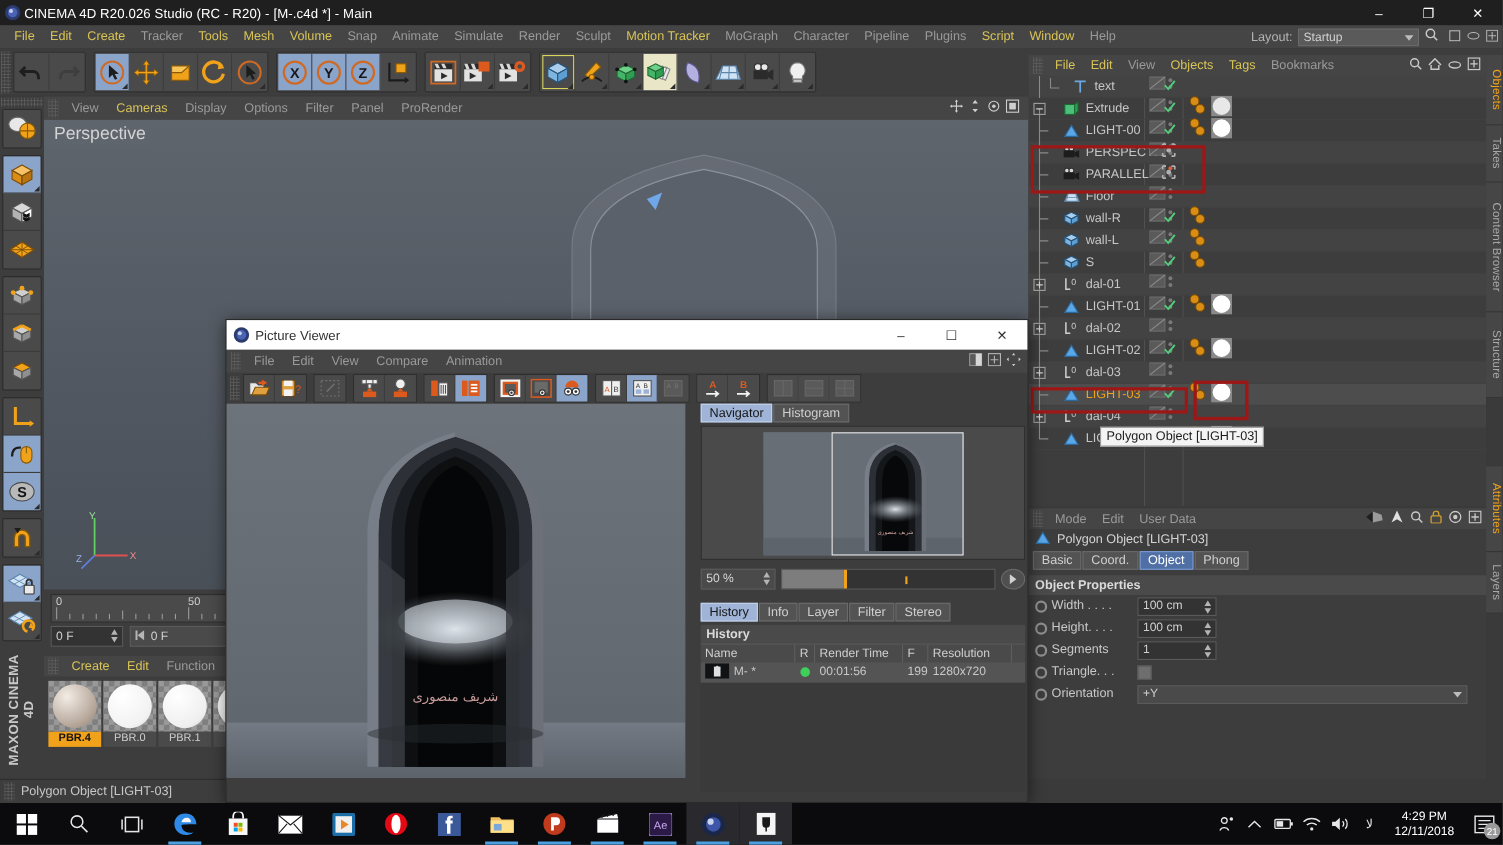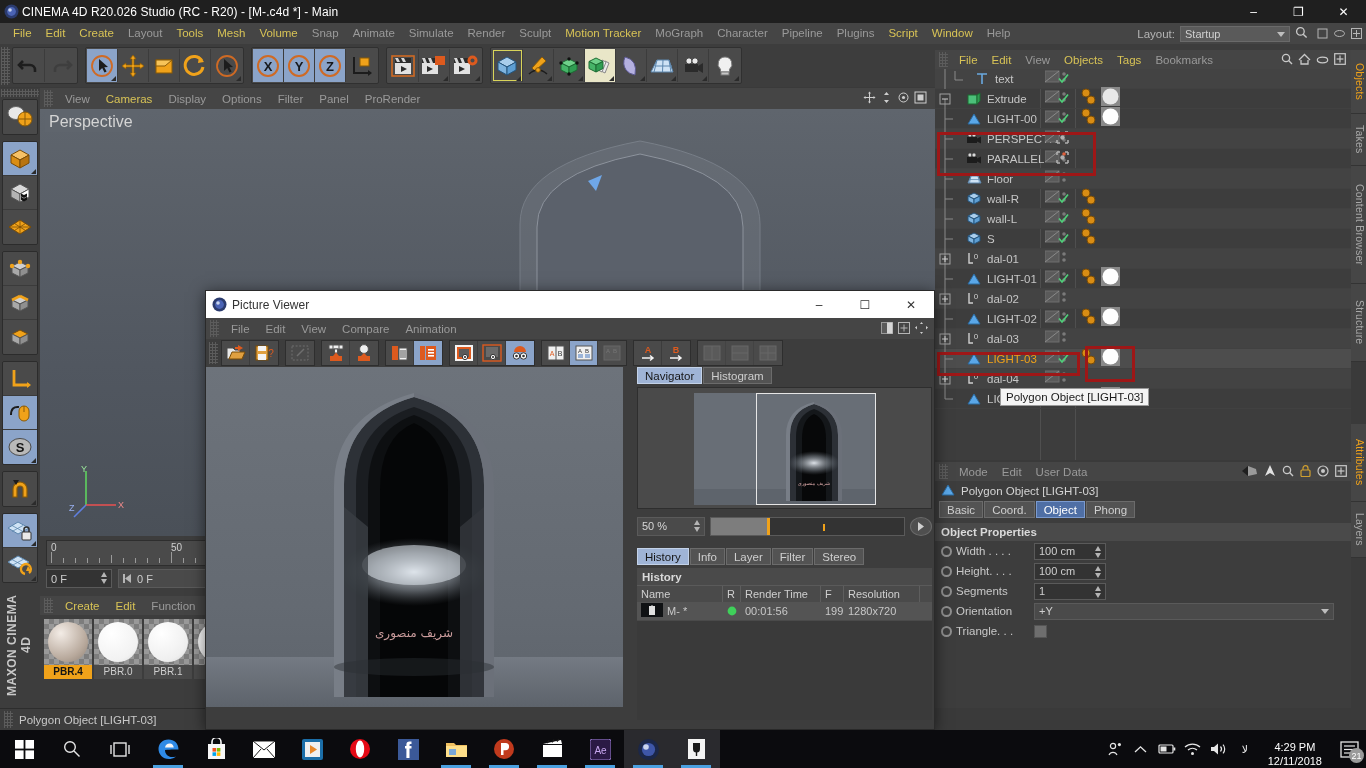--- a/index.html
+++ b/index.html
@@ -232,21 +232,21 @@
   #tooltip { position:absolute; left:1000px; top:388px; background:#f4f4f4; color:#1a1a1a;
     font-size:11.5px; padding:2px 5px; border:1px solid #9a9a9a; white-space:nowrap; }
 
   
   #taskbar { position:absolute; left:0; top:730px; width:1366px; height:38px; background:#0b0b0e; }
   #tbleft { position:absolute; left:0; top:0; height:38px; display:flex; align-items:center; }
   .tbitem { width:48px; height:38px; display:flex; align-items:center; justify-content:center;
     position:relative; }
   .tbitem.active { background:#2a2a2e; }
   .tbitem .underline { position:absolute; bottom:0; left:9px; width:30px; height:3px; background:#4aa0e0; }
-  #tbright { position:absolute; right:0; top:0; height:38px; display:flex; align-items:flex-end; gap:0; }
+  #tbright { position:absolute; right:0; top:0; height:38px; display:flex; align-items:center; gap:0; }
   .trayicon { width:26px; height:38px; display:flex; align-items:center; justify-content:center;
     color:#e6e6e6; font-size:12px; }
   #clock { color:#ffffff; font-size:11px; text-align:center; padding:0 10px; line-height:14px; }
   #notif { width:34px; height:38px; display:flex; align-items:center; justify-content:center; position:relative; }
   #notif .badge { position:absolute; right:2px; bottom:5px; width:15px; height:15px; border-radius:50%;
     background:#9a9a9a; color:#fff; font-size:9px; display:flex; align-items:center; justify-content:center; }
 </style>
 </head>
 <body>
 
@@ -262,21 +262,21 @@
   <span class="tspacer"></span>
   <span class="wbtn">–</span>
   <span class="wbtn">❐</span>
   <span class="wbtn close">✕</span>
 </div>
 
 <div id="menubar">
   <span class="mi m-y">File</span>
   <span class="mi m-y">Edit</span>
   <span class="mi m-y">Create</span>
-  <span class="mi m-g">Layout</span>
+  <span class="mi m-g">Tracker</span>
   <span class="mi m-y">Tools</span>
   <span class="mi m-y">Mesh</span>
   <span class="mi m-y">Volume</span>
   <span class="mi m-g">Snap</span>
   <span class="mi m-g">Animate</span>
   <span class="mi m-g">Simulate</span>
   <span class="mi m-g">Render</span>
   <span class="mi m-g">Sculpt</span>
   <span class="mi m-y">Motion Tracker</span>
   <span class="mi m-g">MoGraph</span>
@@ -1354,30 +1354,30 @@
     <span class="aval">
       <span>1</span>
       <span class="spin">
           <div class="up"></div>
           <div class="dn"></div>
         </span>
     </span>
   </div>
   <div class="arow">
     <span class="dot"></span>
+    <span class="alabel">Triangle. . .</span>
+    <span class="cbox"></span>
+  </div>
+  <div class="arow">
+    <span class="dot"></span>
     <span class="alabel">Orientation</span>
     <span class="asel">
       <span>+Y</span>
       <span class="carat"></span>
     </span>
-  </div>
-  <div class="arow">
-    <span class="dot"></span>
-    <span class="alabel">Triangle. . .</span>
-    <span class="cbox"></span>
   </div>
 
 </div>
 
 <div id="vtabs">
   <div class="vtab sel" style="height:64px;">Objects</div>
   <div class="vtab" style="height:52px;">Takes</div>
   <div class="vtab" style="height:118px;">Content Browser</div>
   <div class="vtab" style="height:78px;">Structure</div>
   <div class="vtab sel" style="height:78px;margin-top:62px;">Attributes</div>

